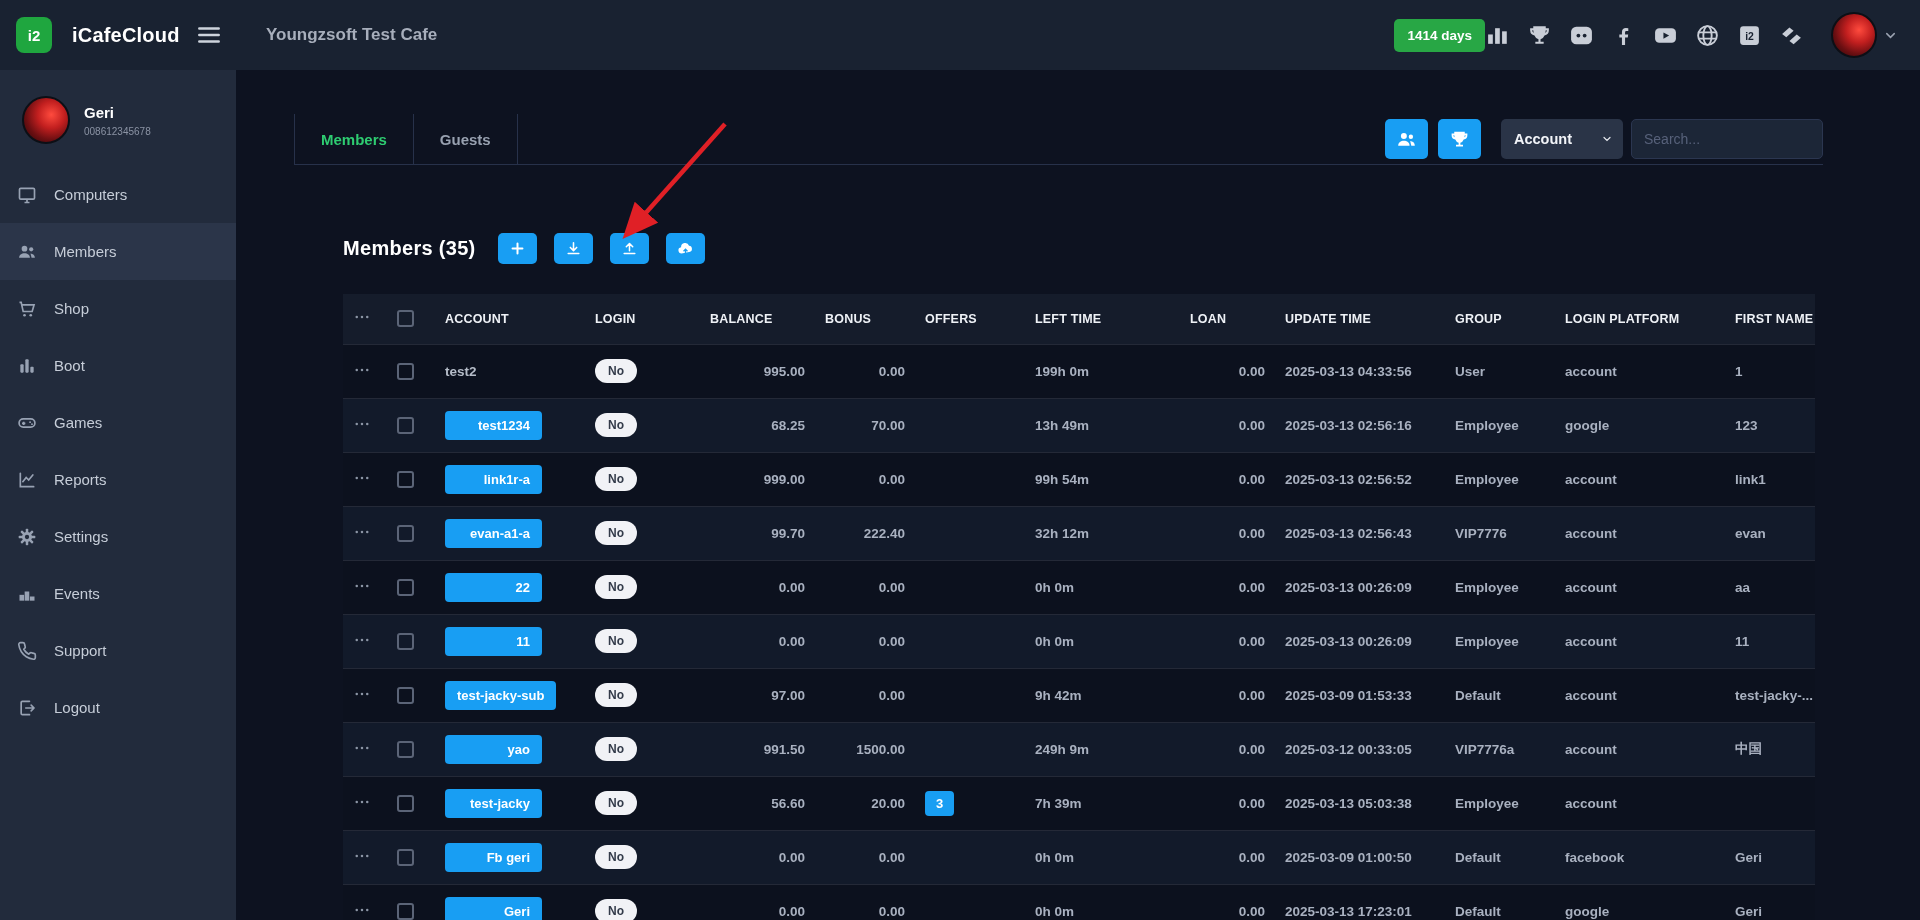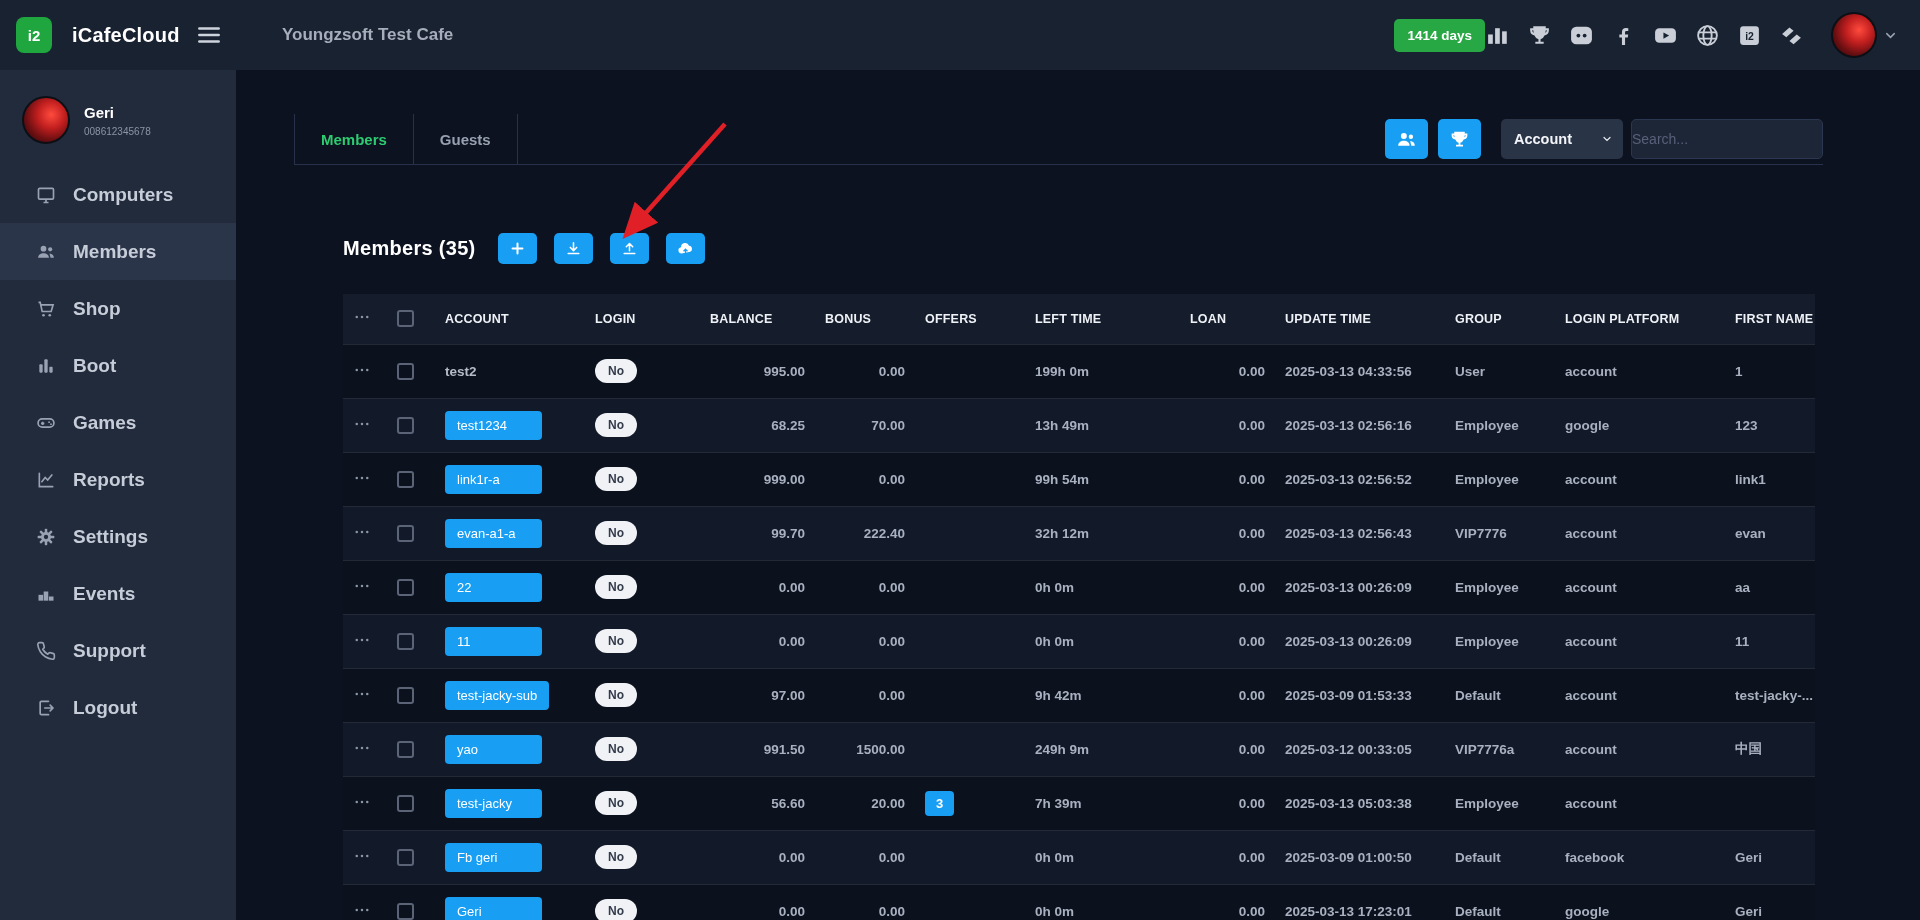--- a/index.html
+++ b/index.html
@@ -6,71 +6,71 @@
   html,body{width:1920px;height:920px;overflow:hidden;background:#0d1220;font-family:"Liberation Sans",sans-serif;position:relative}
   .icon{display:inline-flex;align-items:center;justify-content:center}
   .icon svg{width:100%;height:100%}
 
   
   .topbar{position:fixed;top:0;left:0;width:1920px;height:70px;background:#192231;display:flex;align-items:center;z-index:5}
   .brand{width:236px;height:100%;display:flex;align-items:center;padding:0 14px 0 16px}
   .logo-box{width:36px;height:36px;background:#1fa63f;border-radius:8px;color:#fff;font-weight:700;font-size:15px;display:flex;align-items:center;justify-content:center}
   .brand-name{color:#fff;font-size:20px;font-weight:700;margin-left:20px;letter-spacing:.2px}
   .hamburger{margin-left:auto;width:26px;height:26px;color:#cdd3dc;cursor:pointer}
-  .cafe-name{color:#a7aebb;font-size:17px;margin-left:46px;font-weight:600}
+  .cafe-name{color:#a7aebb;font-size:17px;margin-left:30px;font-weight:600}
   .topbar-right{margin-left:auto;display:flex;align-items:center;padding-right:22px}
   .days-badge{background:#28a745;color:#fff;font-size:13.5px;font-weight:700;padding:9px 13px;border-radius:5px;cursor:pointer}
   .tb-icon{width:25px;height:25px;color:#c9ced7;margin-right:17px;cursor:pointer}
   .avatar{width:46px;height:46px;border-radius:50%;background:radial-gradient(circle at 62% 38%,#ff4b3e 0%,#c21f1f 35%,#6d0f12 65%,#230506 100%);margin:0 6px 0 10px;border:2px solid #0c0f16;flex:none}
   .chev{width:15px;height:15px;color:#9aa2b0}
 
   
   .sidebar{position:fixed;top:70px;left:0;width:236px;height:850px;background:#222b3c;z-index:4}
   .user{display:flex;align-items:center;padding:26px 16px 22px 22px}
   .user .avatar{width:48px;height:48px;margin:0}
   .user-info{margin-left:14px}
   .user-name{color:#fff;font-size:15px;font-weight:700}
   .user-phone{color:#8b93a4;font-size:10px;margin-top:5px}
-  .nav-item{display:flex;align-items:center;height:57px;padding-left:36px;color:#c6cdd8;font-size:19px;font-weight:700;cursor:pointer}
+  .nav-item{display:flex;align-items:center;height:57px;padding-left:17px;color:#c6cdd8;font-size:15px;font-weight:400;cursor:pointer}
   .nav-item .icon{width:20px;height:20px;color:#98a2b3;margin-right:17px}
   .nav-item.active{background:#2b3549}
   .red-dot{width:8px;height:8px;border-radius:50%;background:#e8262b;margin-left:9px}
 
   
   .main{position:absolute;left:236px;top:70px;width:1684px;height:850px;overflow:hidden}
   .tabs-bar{margin:44px 97px 0 58px;height:51px;display:flex;justify-content:space-between;align-items:center;border-bottom:1px solid #27314a}
   .tabs{display:flex;height:100%;border-left:1px solid #27314a}
   .tab{padding:0 26px;display:flex;align-items:center;font-size:15px;font-weight:600;color:#98a1b0;border-right:1px solid #27314a;cursor:pointer}
   .tab.active{color:#2ecc71}
   .controls{display:flex;align-items:center}
   .icon-btn{width:43px;height:40px;background:#189ef3;border-radius:5px;display:flex;align-items:center;justify-content:center;color:#fff;margin-right:10px;cursor:pointer}
   .icon-btn .icon{width:21px;height:21px}
   .select{width:122px;height:40px;background:#2a3447;border-radius:5px;color:#f2f4f8;font-size:14.5px;display:flex;align-items:center;justify-content:space-between;padding:0 10px 0 13px;margin:0 8px 0 10px;cursor:pointer;font-weight:600}
   .select .chev{width:12px;height:12px;color:#e6e9ee}
-  .search{width:192px;height:40px;background:#1c2637;border:1px solid #2b3650;border-radius:5px;color:#cfd6e0;font-size:14px;padding:0 0;outline:none;font-family:"Liberation Sans",sans-serif}
+  .search{width:192px;height:40px;background:#1c2637;border:1px solid #2b3650;border-radius:5px;color:#cfd6e0;font-size:14px;padding:0 12px;outline:none;font-family:"Liberation Sans",sans-serif}
   .search::placeholder{color:#57617a}
 
   .section-head{display:flex;align-items:center;margin:68px 0 0 107px}
   .section-title{color:#fff;font-size:20px;font-weight:800;letter-spacing:.3px;margin-right:22px}
   .act-btn{width:39px;height:31px;background:#189ef3;border-radius:5px;display:flex;align-items:center;justify-content:center;color:#fff;margin-right:17px;cursor:pointer}
   .act-btn .icon{width:17px;height:17px}
 
   
   .members-table{table-layout:fixed;border-collapse:collapse;width:1472px;margin:30px 0 0 107px}
   .members-table th{height:50px;background:#151c2b;color:#eef1f6;font-size:12.5px;font-weight:700;text-align:left;padding:0 10px;letter-spacing:.2px;white-space:nowrap;overflow:hidden}
   .members-table td{height:54px;padding:0 10px;font-size:13.5px;color:#a9b1c0;white-space:nowrap;overflow:hidden}
   .members-table tbody tr{border-top:1px solid rgba(190,200,220,.13)}
   .members-table tbody tr:nth-child(odd){background:#0c111e}
   .members-table tbody tr:nth-child(even){background:#121a2a}
   .c-num{text-align:right}
   .cell-num{font-weight:700;color:#b4bcca}
   .cell-left{font-weight:700;color:#c9cfda}
   .cell-update{font-weight:600;color:#9ba4b4}
   .cell-text{font-weight:600;color:#a3abba}
-  .acct-btn{display:inline-block;min-width:97px;text-align:left;background:#189ef3;color:#fff;font-size:13px;font-weight:400;padding:7px 12px;border-radius:4px;cursor:pointer}
+  .acct-btn{display:inline-block;min-width:97px;text-align:right;background:#189ef3;color:#fff;font-size:13px;font-weight:700;padding:7px 12px;border-radius:4px;cursor:pointer}
   .acct-plain{color:#b6bdc9;font-weight:600}
   .pill{display:inline-block;background:#f1f2f6;color:#333b4a;border-radius:12px;padding:5px 13px;font-size:12px;font-weight:600}
   .offer-badge{display:inline-block;background:#189ef3;color:#fff;border-radius:4px;padding:5px 11px;font-size:13px;font-weight:700;cursor:pointer}
   .checkbox{display:inline-block;width:17px;height:17px;border:2px solid #5b6477;border-radius:3px;vertical-align:middle;cursor:pointer}
   .dots{display:inline-block;width:18px;height:18px;color:#8c95a5;cursor:pointer}
 </style>
 </head>
 <body>
 
 <header class="topbar">

